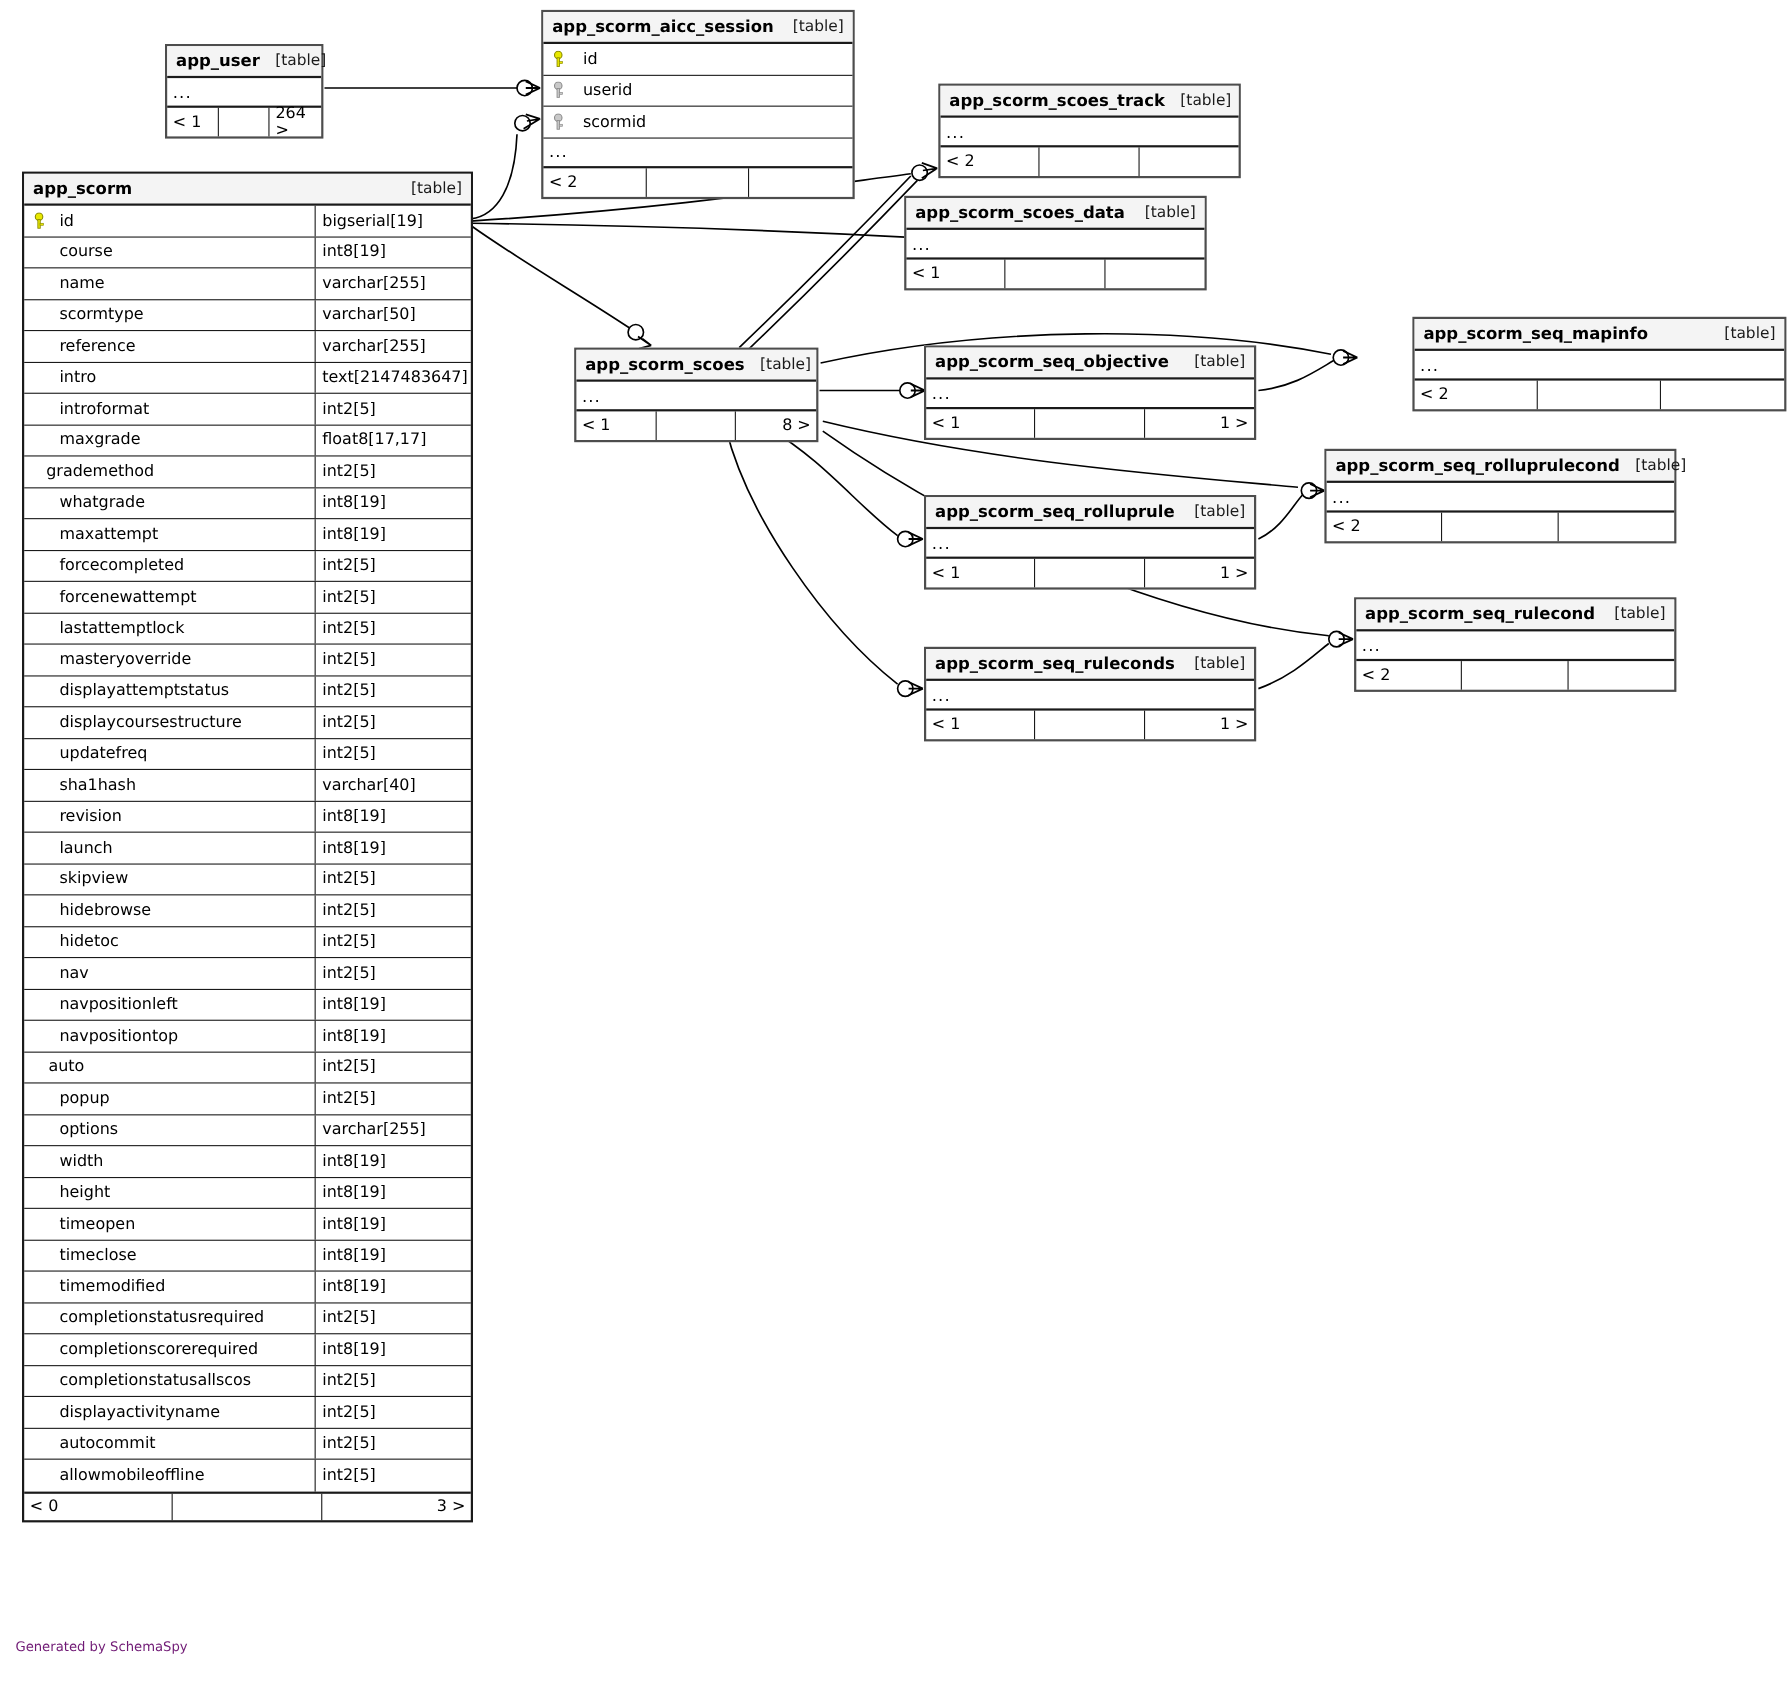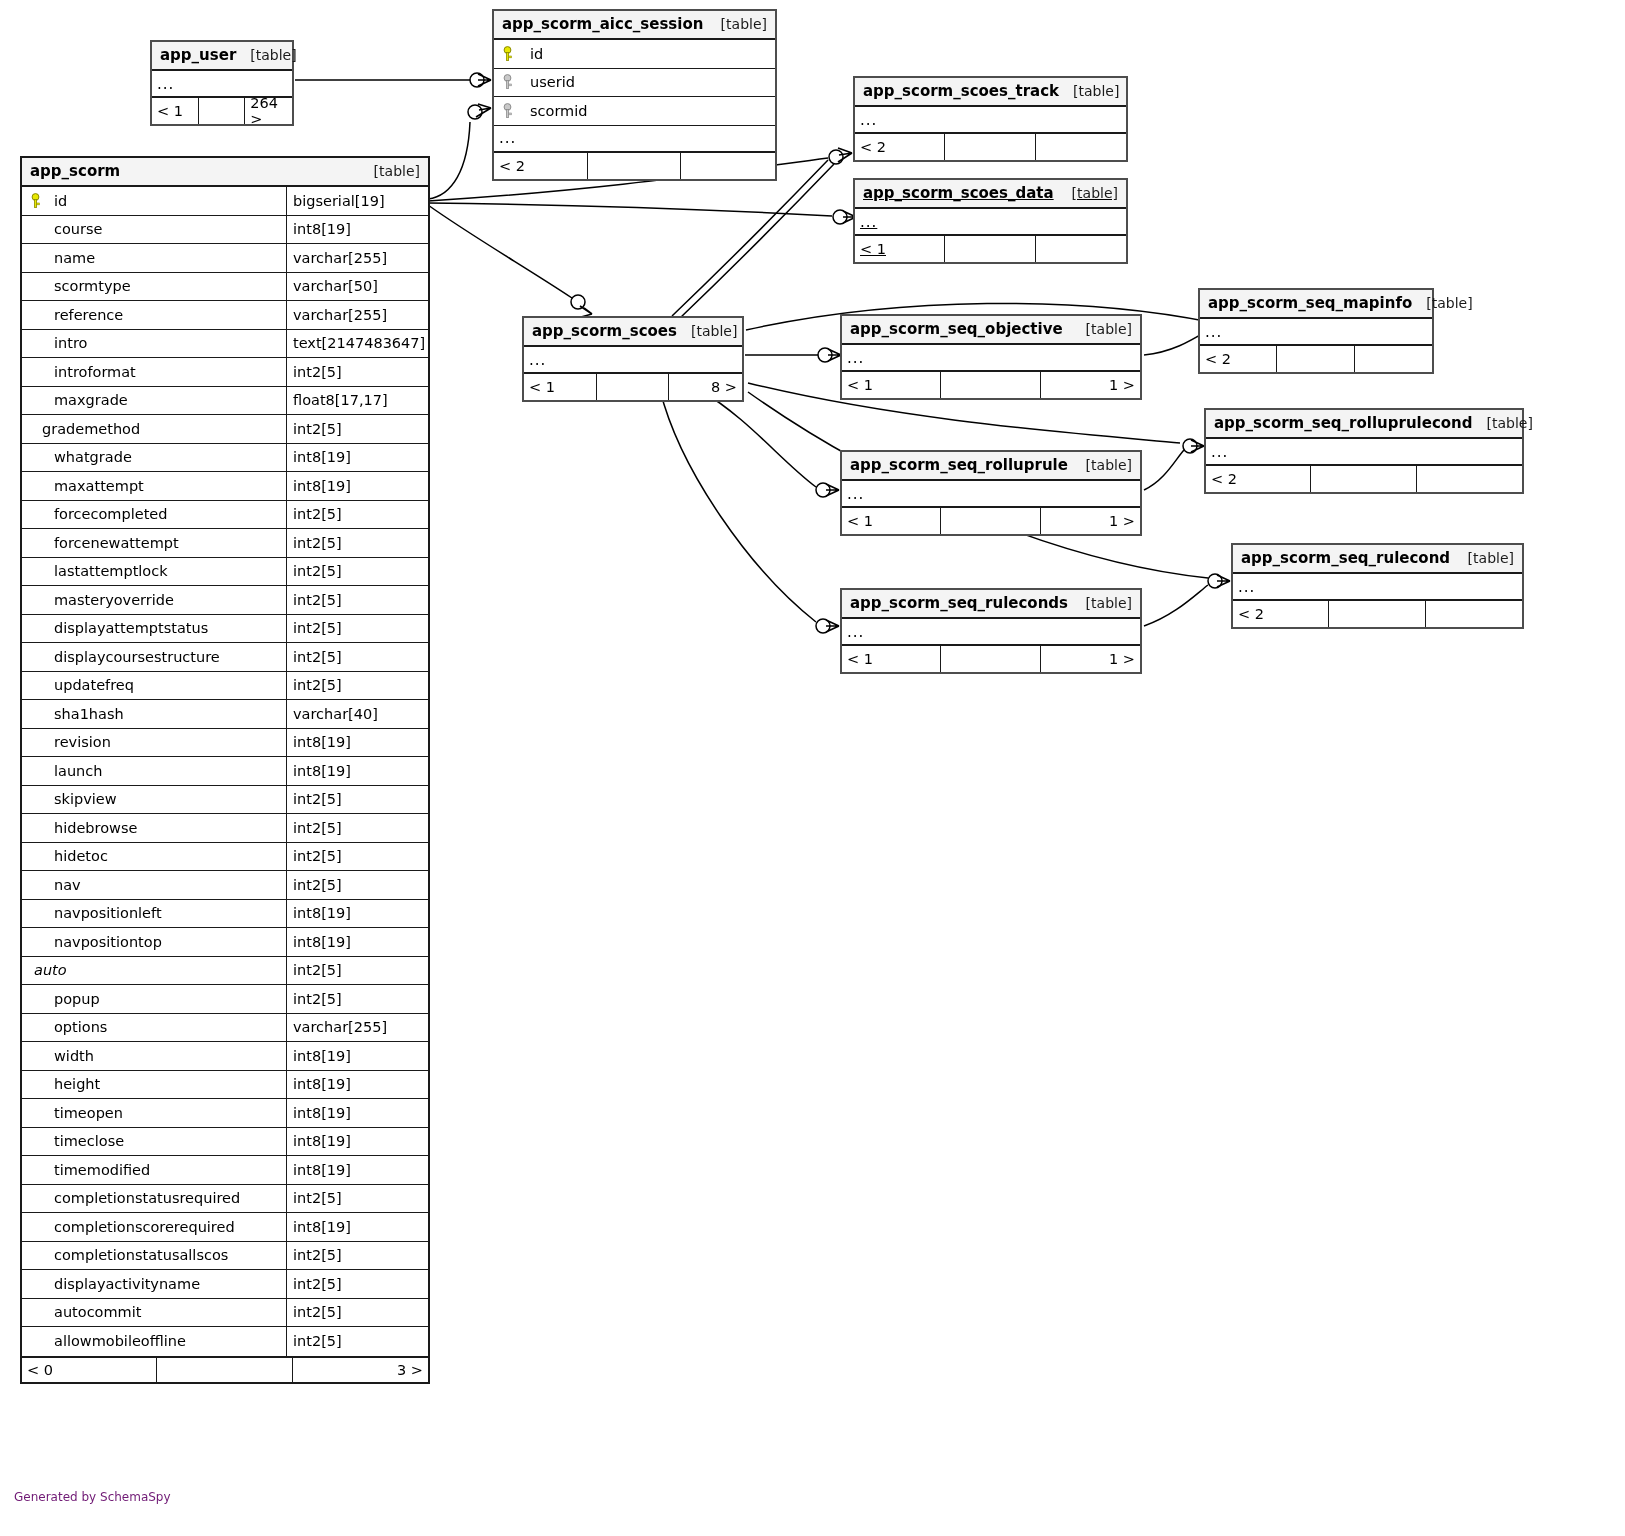--- a/index.html
+++ b/index.html
@@ -331,21 +331,21 @@
         </div>
         <div class="col">
           <span class="col-name" style="padding-left: 32px;">navpositionleft</span>
           <span class="col-type">int8[19]</span>
         </div>
         <div class="col">
           <span class="col-name" style="padding-left: 32px;">navpositiontop</span>
           <span class="col-type">int8[19]</span>
         </div>
         <div class="col">
-          <span class="col-name" style="padding-left: 12px; font-style: italic;">auto</span>
+          <span class="col-name" style="padding-left: 22px;">auto</span>
           <span class="col-type">int2[5]</span>
         </div>
         <div class="col">
           <span class="col-name" style="padding-left: 32px;">popup</span>
           <span class="col-type">int2[5]</span>
         </div>
         <div class="col">
           <span class="col-name" style="padding-left: 32px;">options</span>
           <span class="col-type">varchar[255]</span>
         </div>
@@ -407,21 +407,21 @@
       <span class="tbl-tag">[table]</span>
     </div>
     <div class="ellipsis-row">...</div>
     <div class="foot">
       <div class="fc left">&lt; 2</div>
       <div class="fc mid"></div>
       <div class="fc"></div>
     </div>
   </div>
 
-  <div class="tbl" style="left:853px;top:178px;width:275px;text-decoration:underline;">
+  <div class="tbl" style="left:822px;top:178px;width:275px;">
     <div class="tbl-head">
       <span class="tbl-name">app_scorm_scoes_data</span>
       <span class="tbl-tag">[table]</span>
     </div>
     <div class="ellipsis-row">...</div>
     <div class="foot">
       <div class="fc left">&lt; 1</div>
       <div class="fc mid"></div>
       <div class="fc"></div>
     </div>
@@ -446,21 +446,21 @@
       <span class="tbl-tag">[table]</span>
     </div>
     <div class="ellipsis-row">...</div>
     <div class="foot">
       <div class="fc left">&lt; 1</div>
       <div class="fc mid"></div>
       <div class="fc">1 &gt;</div>
     </div>
   </div>
 
-  <div class="tbl" style="left:1198px;top:288px;width:236px;">
+  <div class="tbl" style="left:1284px;top:288px;width:340px;">
     <div class="tbl-head">
       <span class="tbl-name">app_scorm_seq_mapinfo</span>
       <span class="tbl-tag">[table]</span>
     </div>
     <div class="ellipsis-row">...</div>
     <div class="foot">
       <div class="fc left">&lt; 2</div>
       <div class="fc mid"></div>
       <div class="fc"></div>
     </div>

